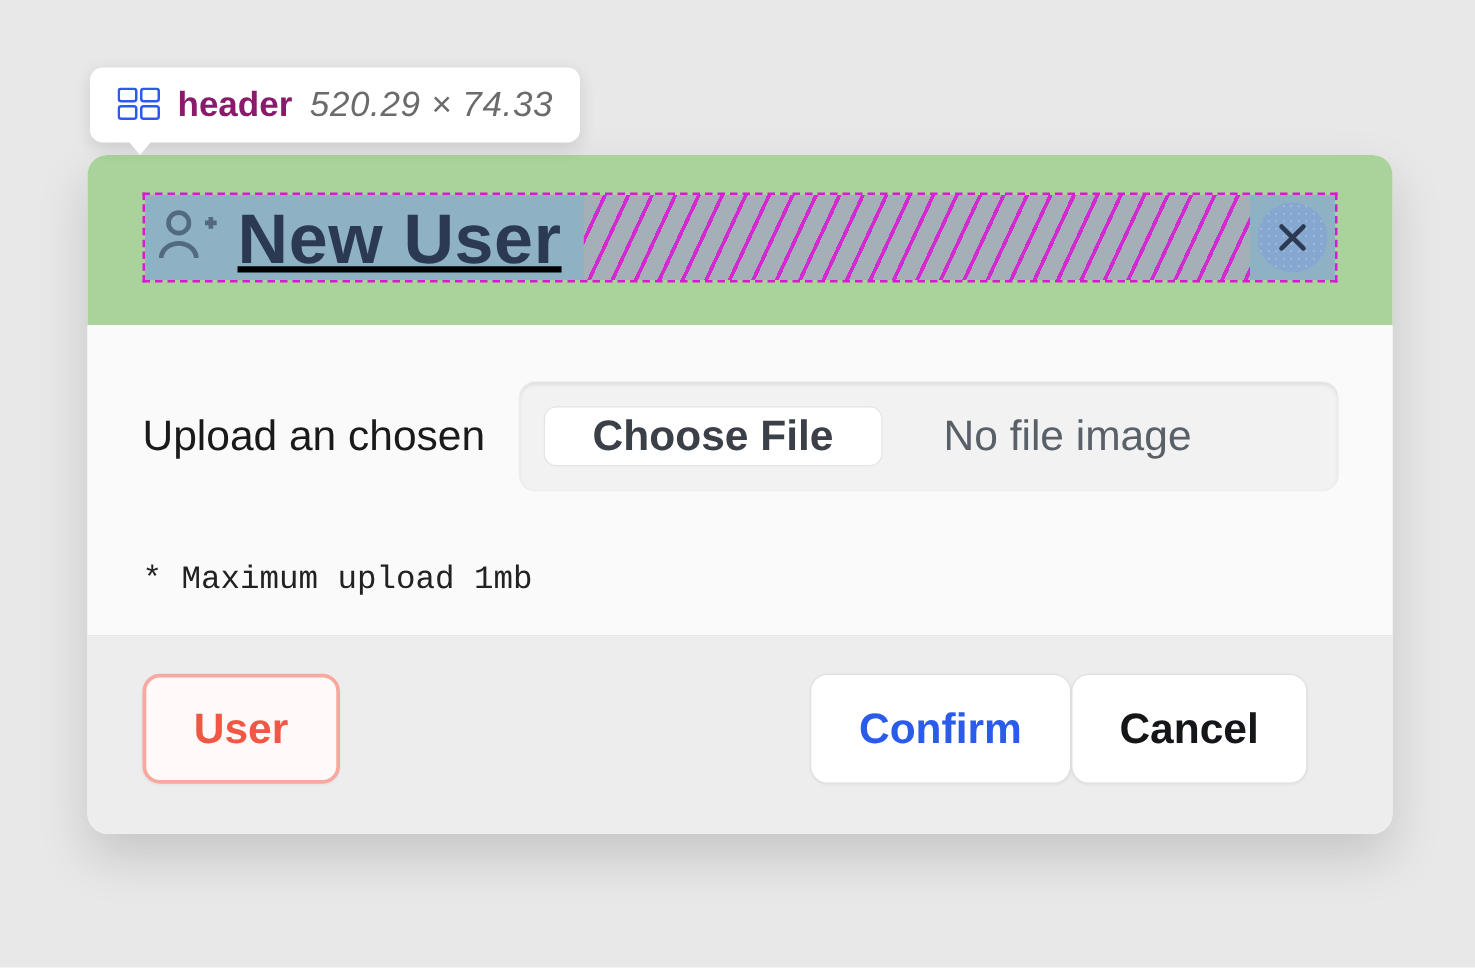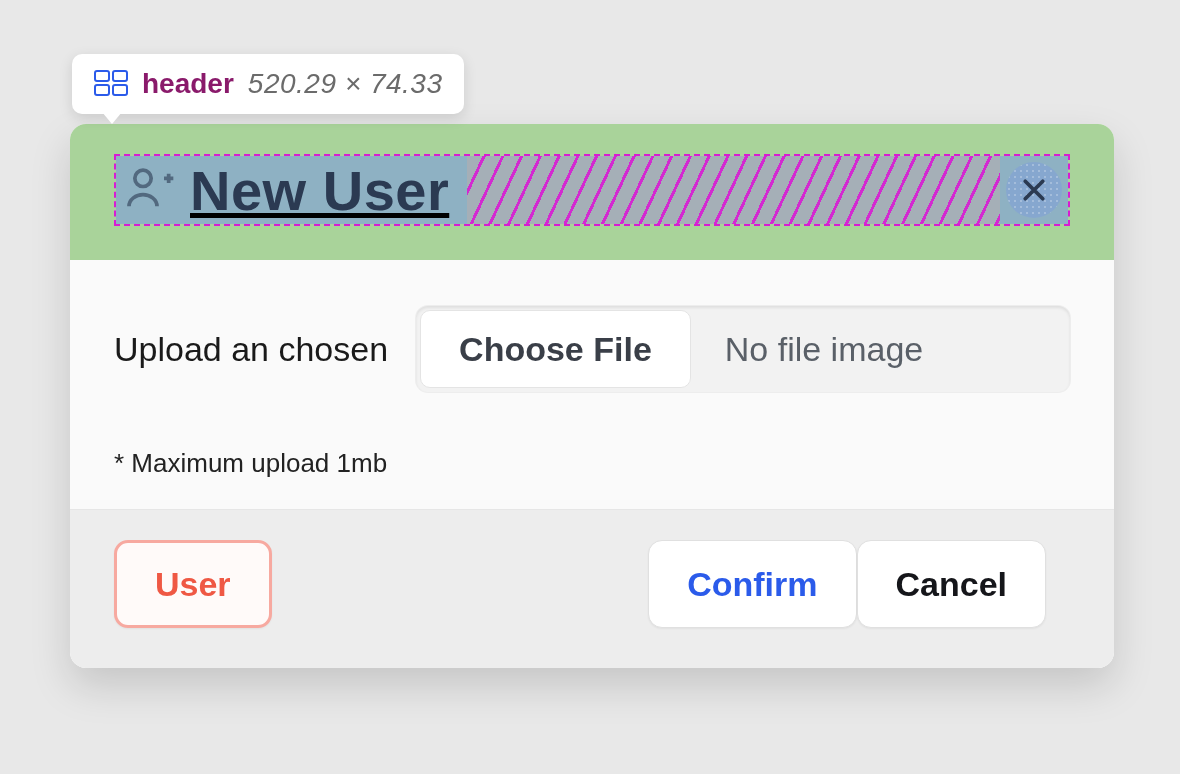--- a/index.html
+++ b/index.html
@@ -130,41 +130,42 @@
     height: 86px;
     border-radius: 12px;
     background: #f2f2f2;
     box-shadow: inset 0 2px 3px rgba(0,0,0,0.08), 0 0 0 1px rgba(0,0,0,0.05);
     overflow: hidden;
   }
   .choose-btn {
     background: #fff;
     border: 1px solid #e4e4e4;
     border-radius: 10px;
-    margin: 4px;
+    margin: 19px;
     padding: 0 38px;
     display: flex;
     align-items: center;
     font-size: 34px;
     font-weight: 700;
     color: #3a3f48;
     cursor: pointer;
   }
   .file-status {
     flex: 1;
     display: flex;
     align-items: center;
     padding-left: 30px;
     font-size: 34px;
     color: #5a6068;
   }
   .hint {
     margin-top: 56px;
     font-size: 26px;
     color: #222;
+    font-family: Liberation Mono, monospace;
   }
 
   
   .footer {
     background: #ededed;
     border-radius: 0 0 16px 16px;
     padding: 30px 44px 40px 44px;
     display: flex;
     align-items: center;
   }

